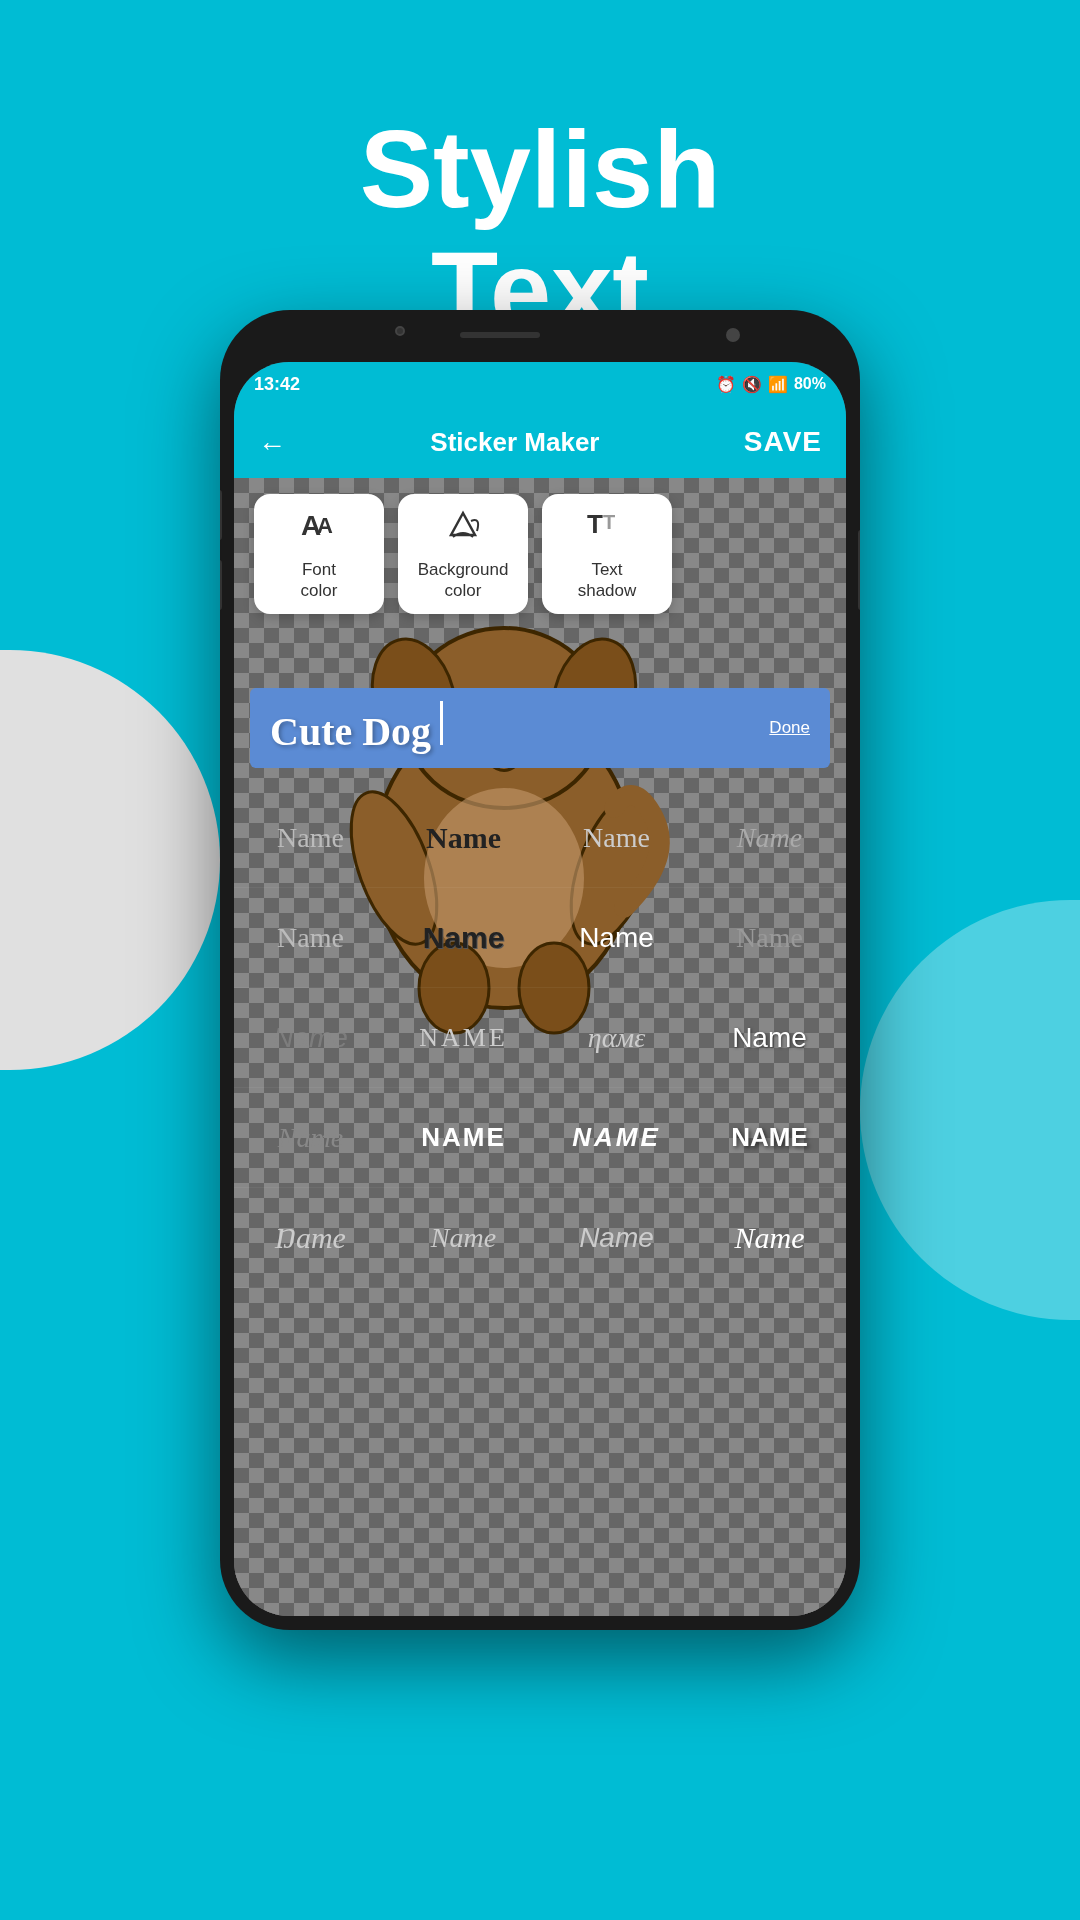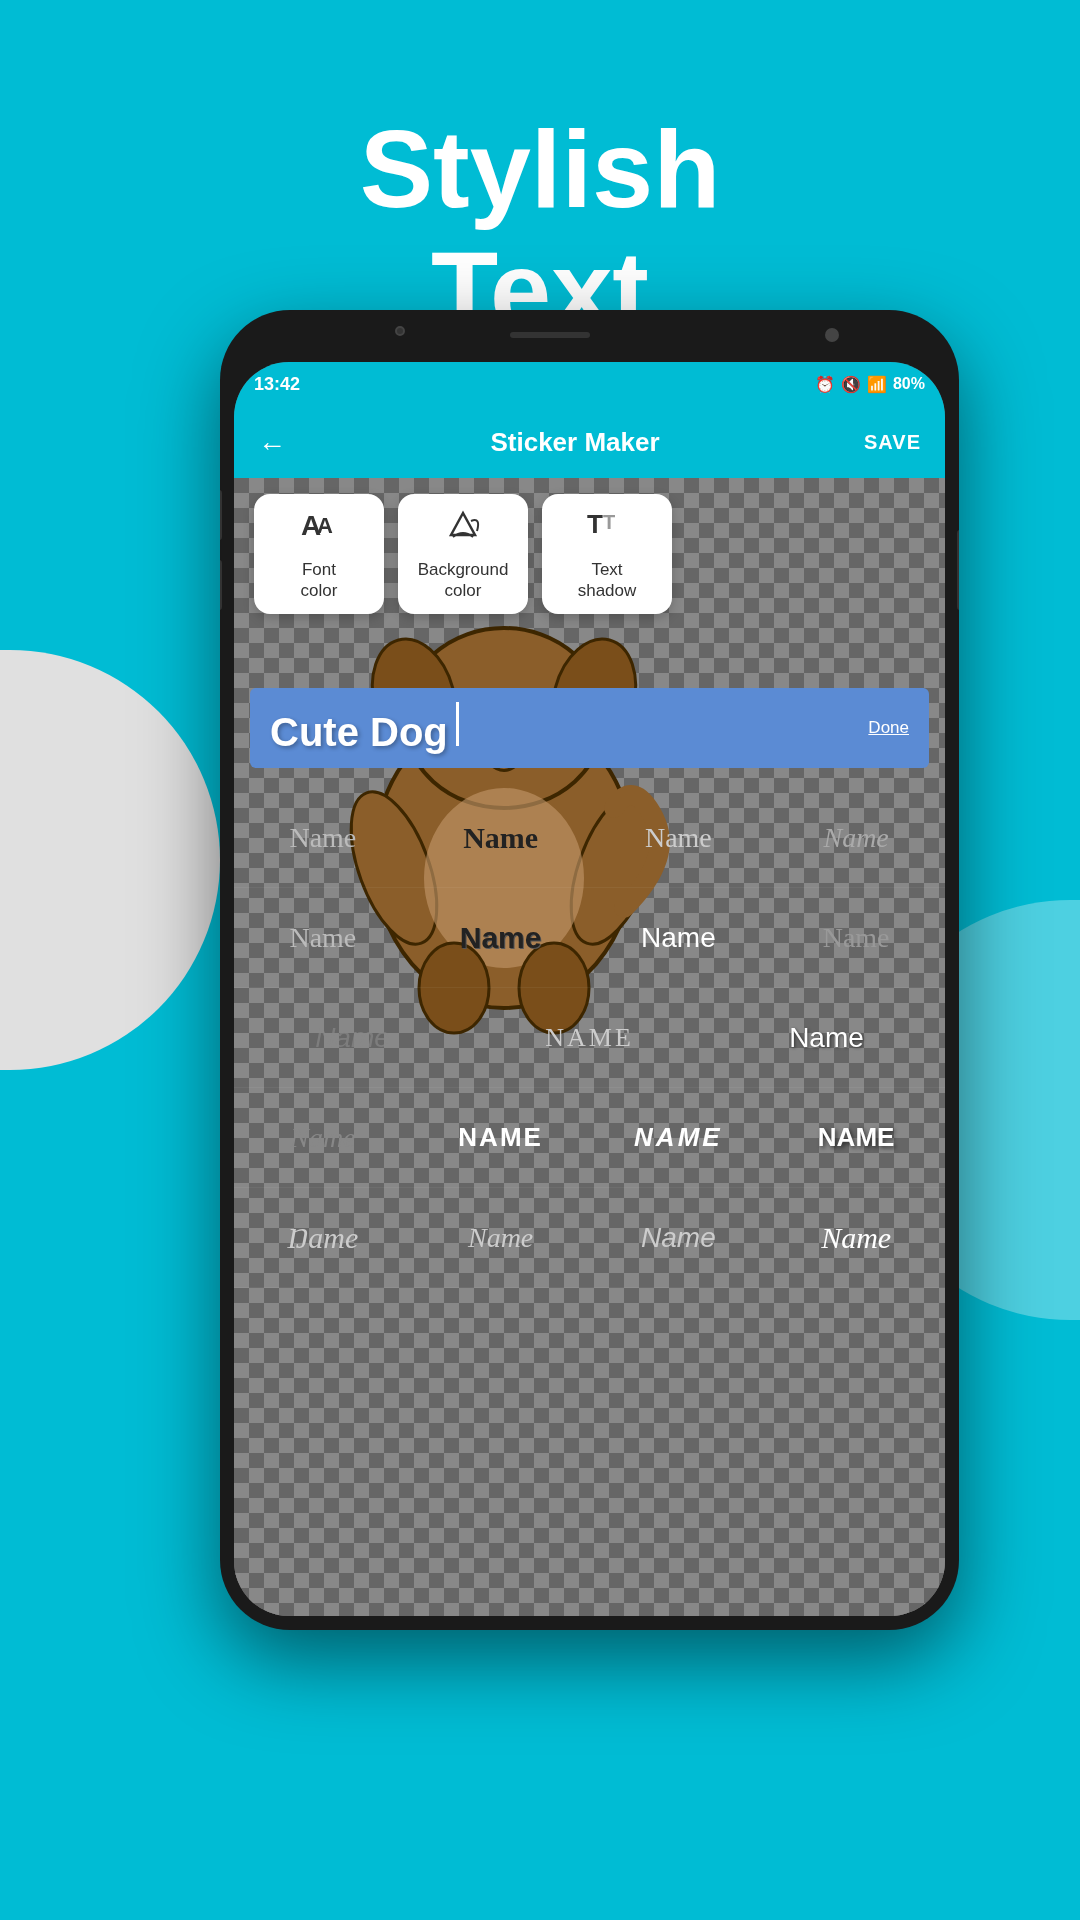--- a/index.html
+++ b/index.html
@@ -49,21 +49,21 @@
     .phone-wrapper {
       position: absolute;
       top: 310px;
       left: 50%;
       transform: translateX(-50%);
       width: 640px;
       height: 1400px;
     }
 
     .phone-outer {
-      width: 739px;
+      width: 640px;
       height: 1320px;
       background: #1a1a1a;
       border-radius: 70px;
       position: relative;
       box-shadow: 0 30px 80px rgba(0,0,0,0.5);
       overflow: hidden;
     }
 
     .phone-screen {
       position: absolute;
@@ -106,21 +106,21 @@
       padding: 0 24px;
       color: white;
     }
 
     .top-bar-title {
       font-size: 26px;
       font-weight: 700;
     }
 
     .top-bar-save {
-      font-size: 20px;
+      font-size: 28px;
       font-weight: bold;
       letter-spacing: 1px;
     }
 
     .back-arrow {
       font-size: 28px;
     }
 
     
     .content-area {
@@ -211,21 +211,21 @@
       align-items: center;
       justify-content: space-between;
       padding: 0 20px;
       z-index: 20;
     }
 
     .text-input-content {
       font-size: 40px;
       font-weight: 900;
       color: white;
-      font-family: Liberation Sans, sans-serif;
+      font-family: Liberation Serif, serif;
       text-shadow: 2px 2px 4px rgba(0,0,0,0.3);
       text-align: right;
     }
 
     .text-cursor {
       width: 3px;
       height: 44px;
       background: white;
       display: inline-block;
       margin-left: 4px;
@@ -492,20 +492,21 @@
               </div>
             <div class="style-cell style-white-bg">Name</div>
             <div class="style-cell style-gray-light">Name</div>
           </div>
 
           <div class="style-row">
             <div class="style-cell style-faded">
                 <em>Name</em>
               </div>
             <div class="style-cell style-caps-serif">NAME</div>
+            <div class="style-cell style-gothic" style="color:#ccc; font-size:28px; font-family:'Palatino Linotype'; font-style:italic;">ηαмε</div>
             <div class="style-cell style-outline-white">Name</div>
           </div>
 
           <div class="style-row">
             <div class="style-cell style-italic-dark">
                 <em>Name</em>
               </div>
             <div class="style-cell style-caps-bold">NAME</div>
             <div class="style-cell style-caps-white">NAME</div>
             <div class="style-cell style-caps-shadow">NAME</div>

